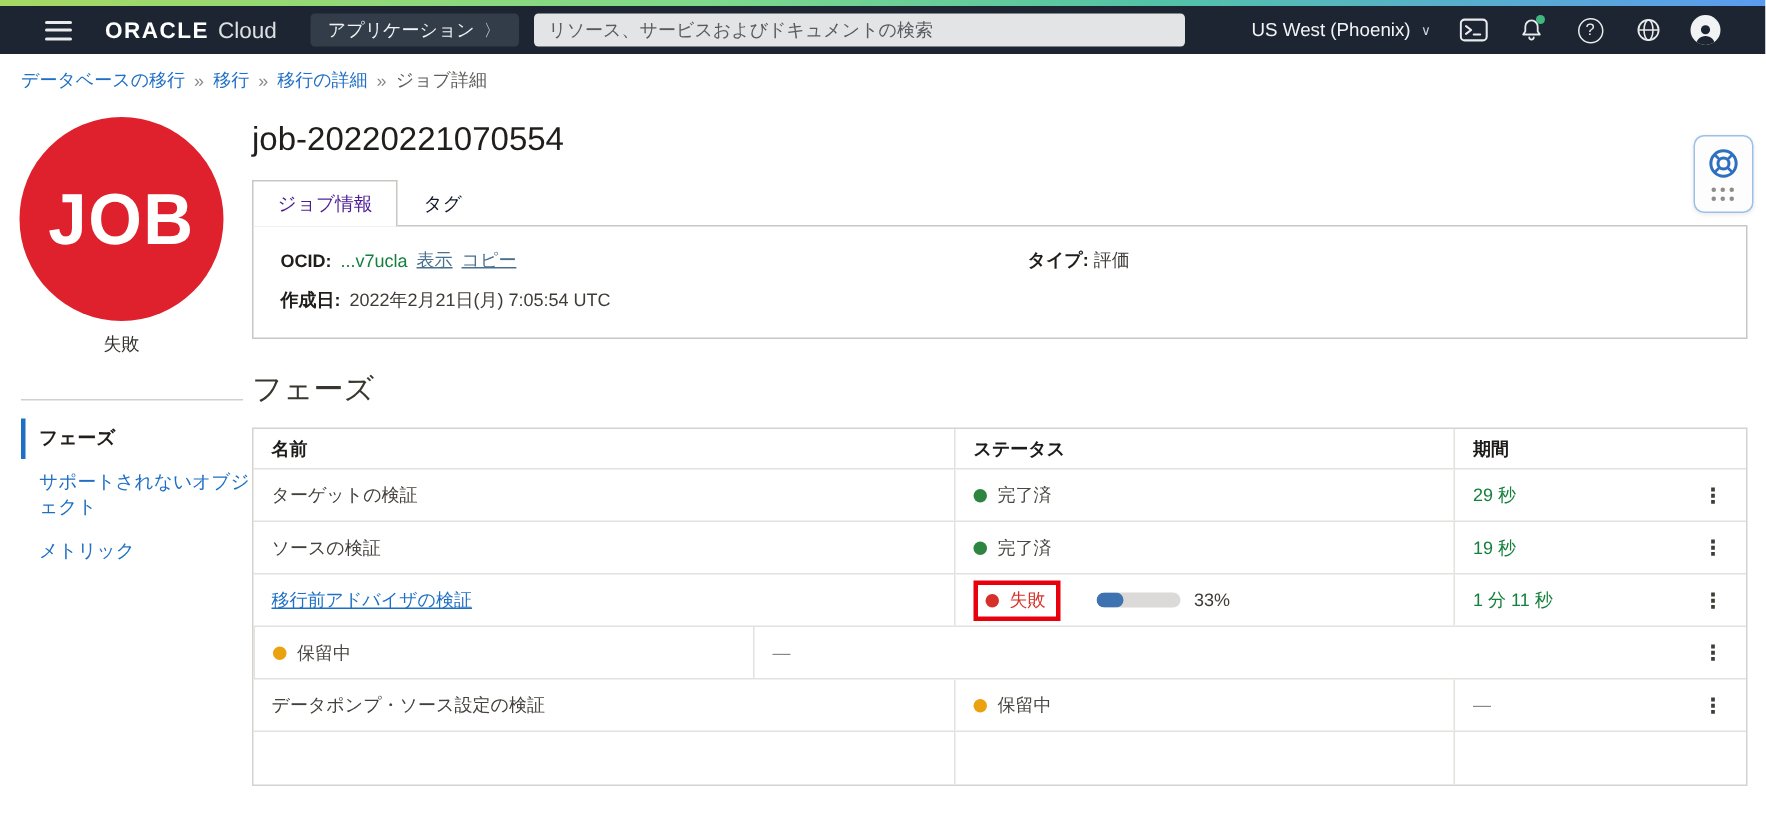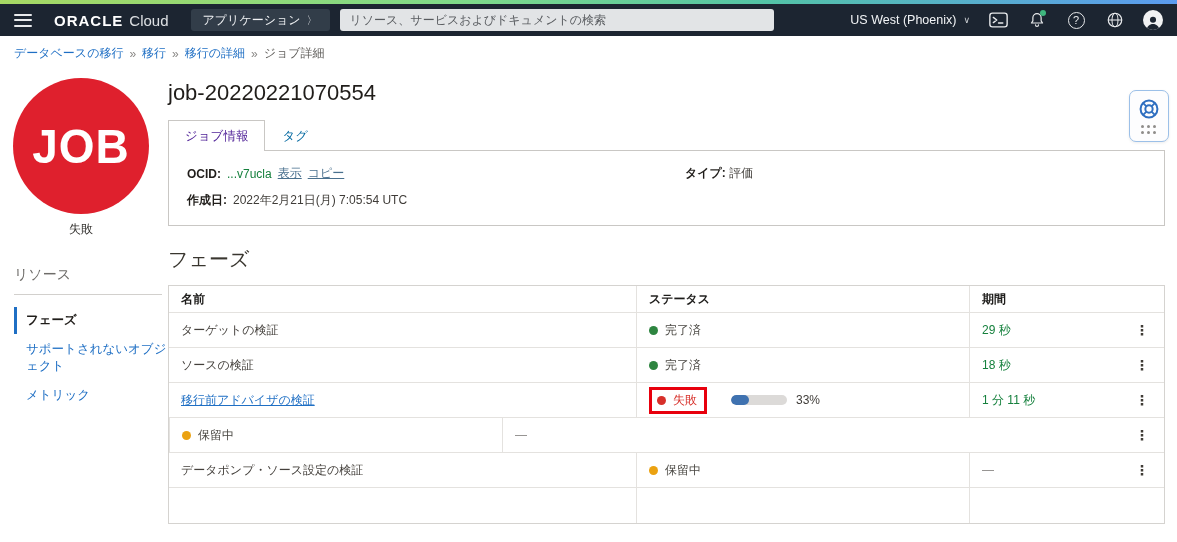--- a/index.html
+++ b/index.html
@@ -4,21 +4,21 @@
 <style>
   * { margin:0; padding:0; box-sizing:border-box; }
   html,body { width:1177px; height:542px; background:#fff; overflow:hidden;
     font-family:"Liberation Sans","DejaVu Sans",sans-serif; }
 
   
   .topstrip { height:4px; width:100%;
     background:linear-gradient(90deg,#a6d864 0%,#7ed98a 40%,#53c3a6 65%,#5b9bf0 100%); }
 
   
-  .topbar { height:32px; background:#1c2531; display:flex; align-items:center; padding:0 14px; color:#fff; }
+  .topbar { height:32px; background:#1c2531; display:flex; align-items:center; padding:0 30px; color:#fff; }
   .hamburger { width:18px; height:13px; display:flex; flex-direction:column; justify-content:space-between; cursor:pointer; margin-right:22px; }
   .hamburger span { display:block; height:2px; background:#e8eaec; border-radius:1px; }
   .logo { display:flex; align-items:baseline; gap:6px; margin-right:22px; }
   .logo .brand { font-weight:bold; font-size:15px; letter-spacing:1px; color:#fff; }
   .logo .suffix { font-size:15px; font-weight:300; color:#dde0e3; }
   .apps-btn { background:#323d49; border:none; color:#f0f2f4; font-size:12px; height:22px; padding:0 12px; border-radius:3px; display:flex; align-items:center; gap:6px; cursor:pointer; margin-right:10px; white-space:nowrap; }
   .apps-btn .chev { font-size:11px; color:#cfd3d7; }
   .search-wrap { flex:0 0 434px; }
   .search-wrap input { width:434px; height:22px; border:none; border-radius:3px; background:#e2e4e6; font-size:12px; color:#4c4f53; padding:0 10px; outline:none; }
   .search-wrap input::placeholder { color:#585b5f; }
@@ -55,21 +55,21 @@
 
   
   .page-title { font-size:22px; font-weight:500; color:#201d1a; margin:14px 0 13px 0; }
   .actions-row { display:flex; align-items:center; gap:8px; margin-bottom:16px; }
   .btn { background:#fff; border:1px solid #75726e; border-radius:2px; height:24px; padding:0 10px; font-size:12px; color:#2d2a26; cursor:pointer; white-space:nowrap; font-family:inherit; }
   .btn.danger { background:#d7302a; border-color:#d7302a; color:#fff; }
   .annot-box { border:3px solid #e8000d; padding:3px 4px; display:inline-flex; align-items:center; }
 
   
   .tabs { display:flex; }
-  .tab { font-size:12.5px; padding:7px 16px 6px; cursor:pointer; color:#0369a1; border:1px solid transparent; border-bottom:none; position:relative; top:1px; }
+  .tab { font-size:12.5px; padding:7px 16px 6px; cursor:pointer; color:#0f172a; border:1px solid transparent; border-bottom:none; position:relative; top:1px; }
   .tab.active { color:#4c1d95; background:#fff; border-color:#c9c7c4; z-index:2; }
   .tab-panel { border:1px solid #c9c7c4; min-height:70px; padding:14px 18px 16px; position:relative; }
   .info-line { font-size:12px; color:#3f3c38; margin-bottom:10px; display:flex; align-items:center; gap:6px; }
   .info-line b { color:#201d1a; }
   .ocid-val { color:#15803d; }
   .mini-link { color:#49708e; text-decoration:underline; cursor:pointer; }
   .type-field { position:absolute; left:516px; top:14px; font-size:12px; color:#3f3c38; }
   .type-field b { color:#201d1a; }
 
   
@@ -174,21 +174,20 @@
   <span class="current">ジョブ詳細</span>
 </nav>
 
 <div class="layout">
   <aside class="left-col">
     <div class="job-badge">
       <span>JOB</span>
     </div>
     <div class="job-status">失敗</div>
     <nav class="res-nav">
-      <div class="res-heading">リソース</div>
       <hr class="res-divider">
       <div class="res-item active">フェーズ</div>
       <div class="res-item">サポートされないオブジェクト</div>
       <div class="res-item">メトリック</div>
     </nav>
   </aside>
 
   <main class="main-col">
     <h1 class="page-title">job-20220221070554</h1>
 
@@ -242,21 +241,21 @@
             <div class="td c-name">
               <span class="phase-name">ソースの検証</span>
             </div>
             <div class="td c-status">
               <span class="status-cell-inner">
                 <span class="dot" style="background: rgb(46, 133, 64);"></span>
                 <span class="status-text">完了済</span>
               </span>
             </div>
             <div class="td c-dur">
-              <span class="dur-text">18 秒</span>
+              <span class="dur-text">19 秒</span>
               <span class="kebab">⋮</span>
             </div>
           </div>
           <div class="trow data-row">
             <div class="td c-name">
               <a class="phase-name phase-name-link">移行前アドバイザの検証</a>
             </div>
             <div class="td c-status">
               <span class="status-annot">
                 <span class="dot" style="background: rgb(215, 48, 42);"></span>

